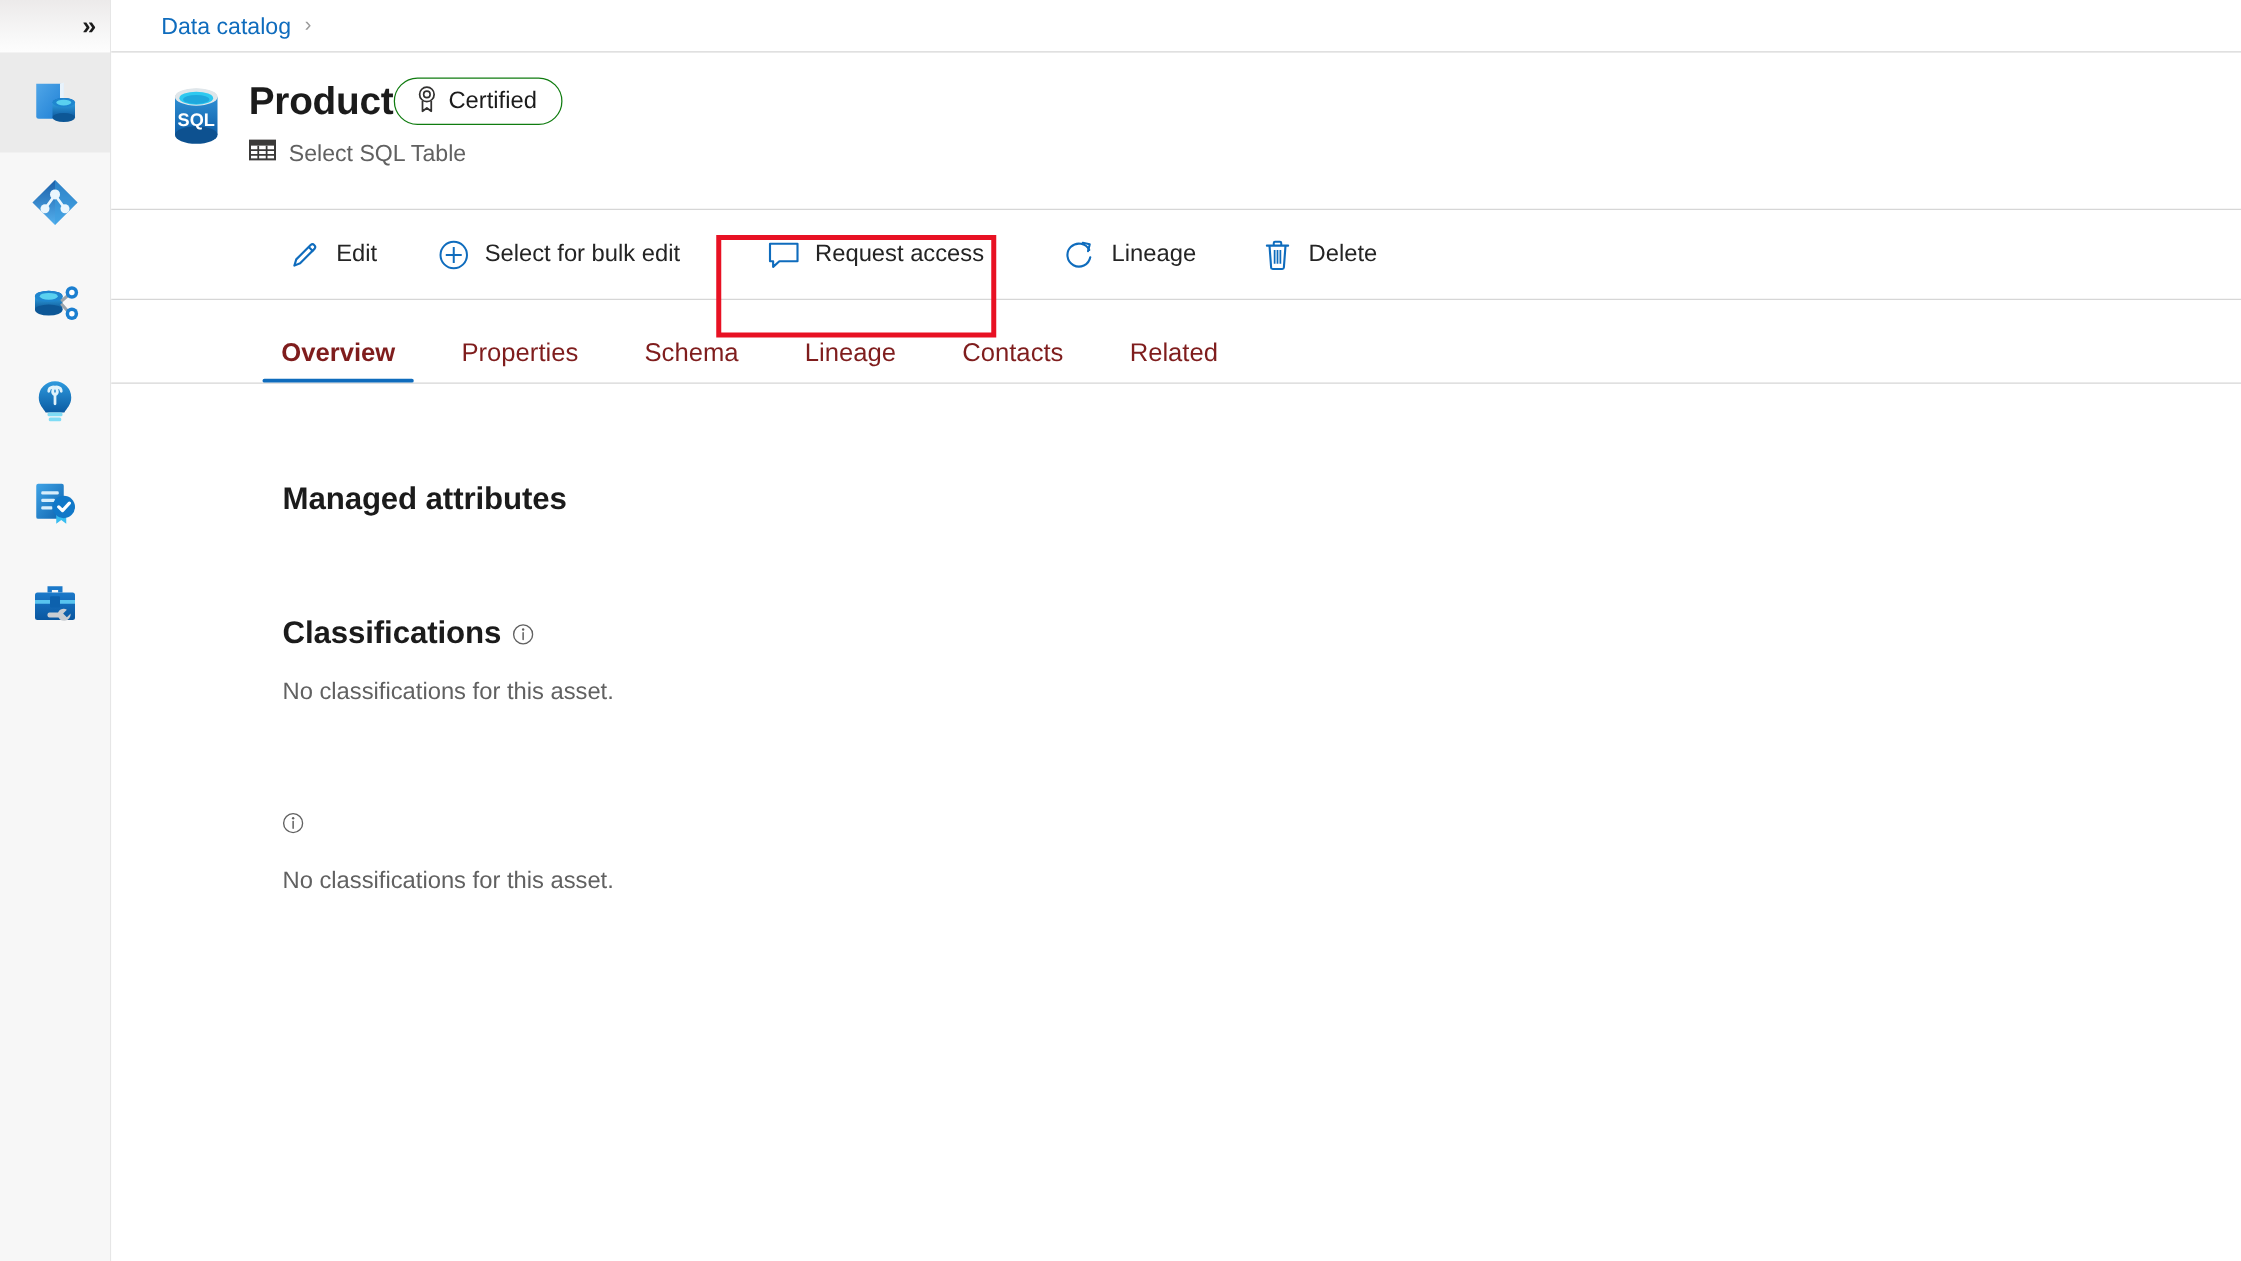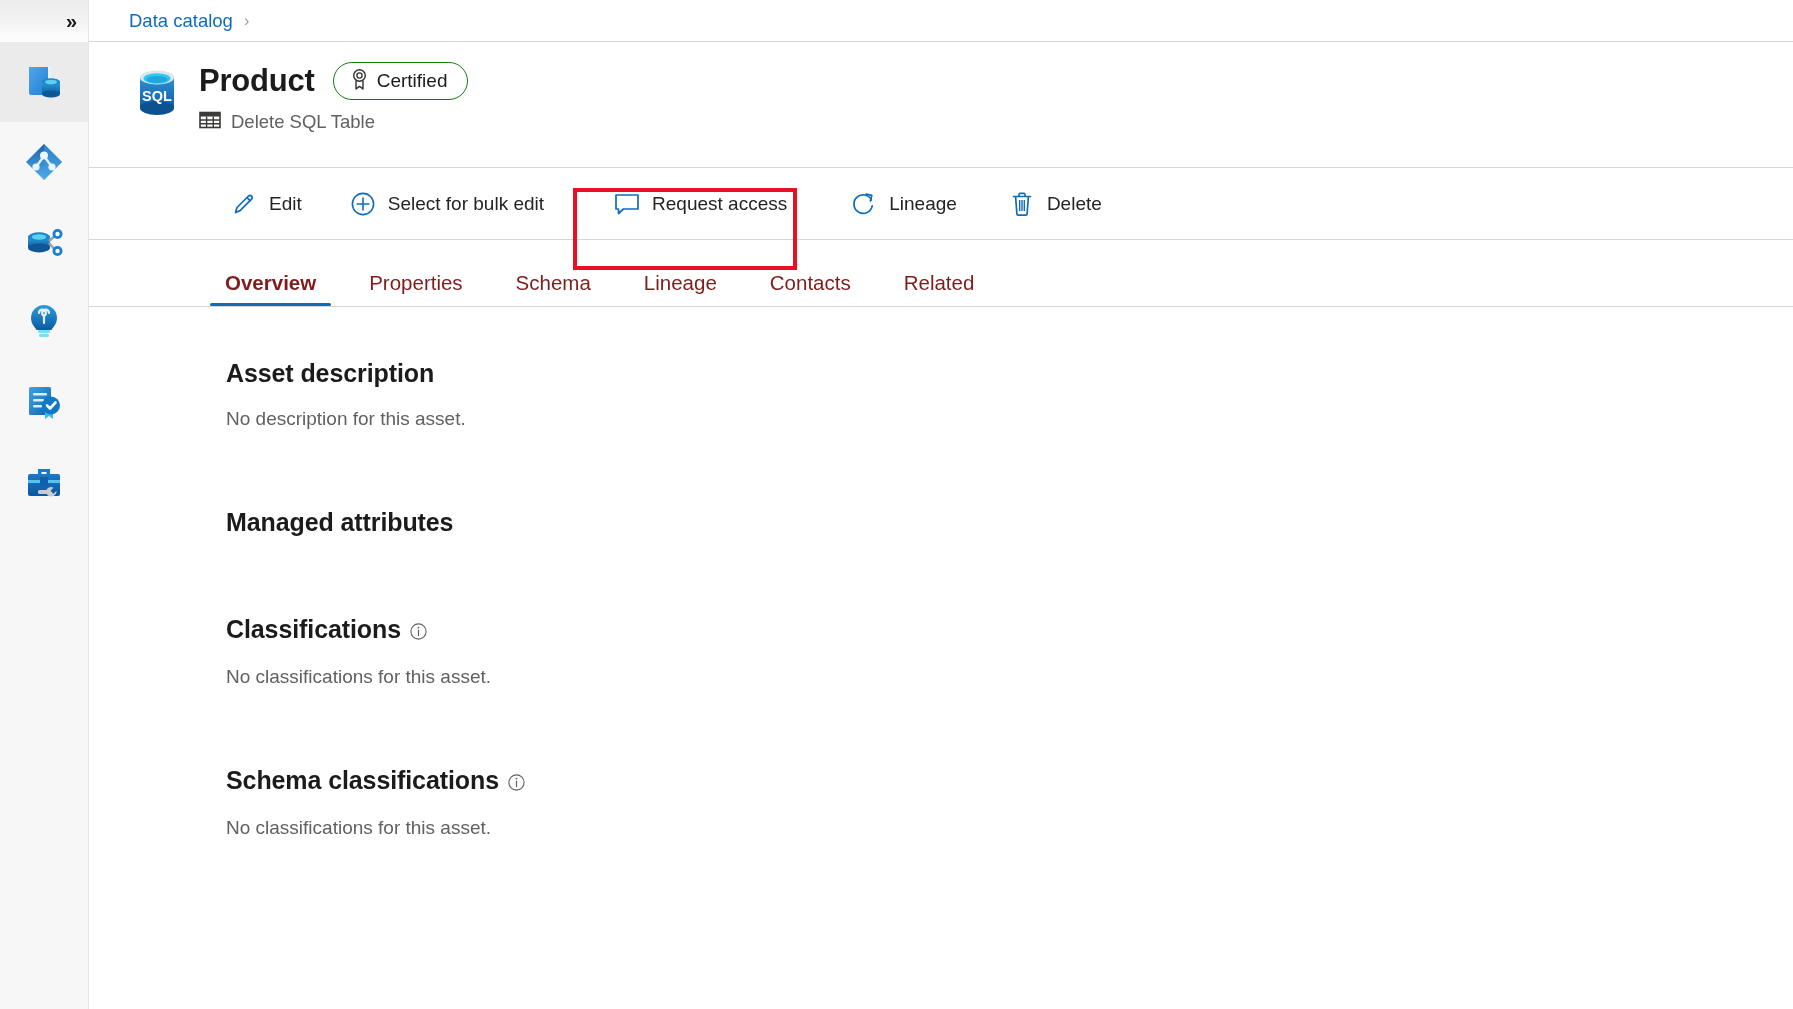--- a/index.html
+++ b/index.html
@@ -100,21 +100,20 @@
     width: 48px;
     height: 58px;
     margin-right: 18px;
     margin-top: 2px;
     flex: 0 0 48px;
   }
   .asset-meta { display: flex; flex-direction: column; }
   .asset-title-row {
     display: flex;
     align-items: center;
-    gap: 18px;
     margin-bottom: 10px;
     text-align: center;
   }
   .asset-title {
     font-size: 31px;
     font-weight: bold;
     color: #1b1b1b;
     letter-spacing: -0.2px;
     line-height: 1.1;
   }
@@ -428,21 +427,21 @@
         </div>
 
         <div class="asset-type-row">
           <span>
             <svg width="22" height="20" viewBox="0 0 22 20">
               <rect x="1" y="2.5" width="20" height="15" fill="none" stroke="#3b3a39" stroke-width="1.6"></rect>
               <rect x="1" y="2.5" width="20" height="4" fill="#3b3a39"></rect>
               <path d="M1 10 H21 M1 13.8 H21 M7.6 6.5 V17.5 M14.3 6.5 V17.5" stroke="#3b3a39" stroke-width="1.4"></path>
             </svg>
           </span>
-          <span class="asset-type">Delete SQL Table</span>
+          <span class="asset-type">Select SQL Table</span>
         </div>
       </div>
     </div>
 
     <div class="cmdbar">
 
       <button class="cmd c-edit">
         <span class="cmd-ico">
           <svg width="24" height="24" viewBox="0 0 24 24">
             <path d="M3.5 20.5 L5 15.5 L16.5 4 a2.2 2.2 0 0 1 3.1 3.1 L8.1 18.6 z" fill="none" stroke="#0f6cbd" stroke-width="1.7" stroke-linejoin="round"></path>
@@ -521,26 +520,20 @@
         <span>Contacts</span>
       </div>
       <div class="tab">
         <span>Related</span>
       </div>
     </div>
     <div class="hr-full"></div>
 
     <div class="content">
 
-      <div class="section s-desc">
-        <div class="sec-title">
-          <span>Asset description</span>
-        </div>
-        <div class="sec-body">No description for this asset.</div>
-      </div>
 
       <div class="section s-attr">
         <div class="sec-title">
           <span>Managed attributes</span>
         </div>
       </div>
 
       <div class="section s-class">
         <div class="sec-title">
           <span>Classifications</span>
@@ -550,21 +543,20 @@
               <circle cx="8.5" cy="4.6" r="0.95" fill="#616161"></circle>
               <path d="M8.5 7.1 V12.6" stroke="#616161" stroke-width="1.2" stroke-linecap="round"></path>
             </svg>
           </span>
         </div>
         <div class="sec-body">No classifications for this asset.</div>
       </div>
 
       <div class="section s-sclass">
         <div class="sec-title">
-          <span>Schema classifications</span>
           <span class="info-ico">
             <svg width="17" height="17" viewBox="0 0 17 17">
               <circle cx="8.5" cy="8.5" r="7.6" fill="none" stroke="#616161" stroke-width="1.1"></circle>
               <circle cx="8.5" cy="4.6" r="0.95" fill="#616161"></circle>
               <path d="M8.5 7.1 V12.6" stroke="#616161" stroke-width="1.2" stroke-linecap="round"></path>
             </svg>
           </span>
         </div>
         <div class="sec-body">No classifications for this asset.</div>
       </div>

